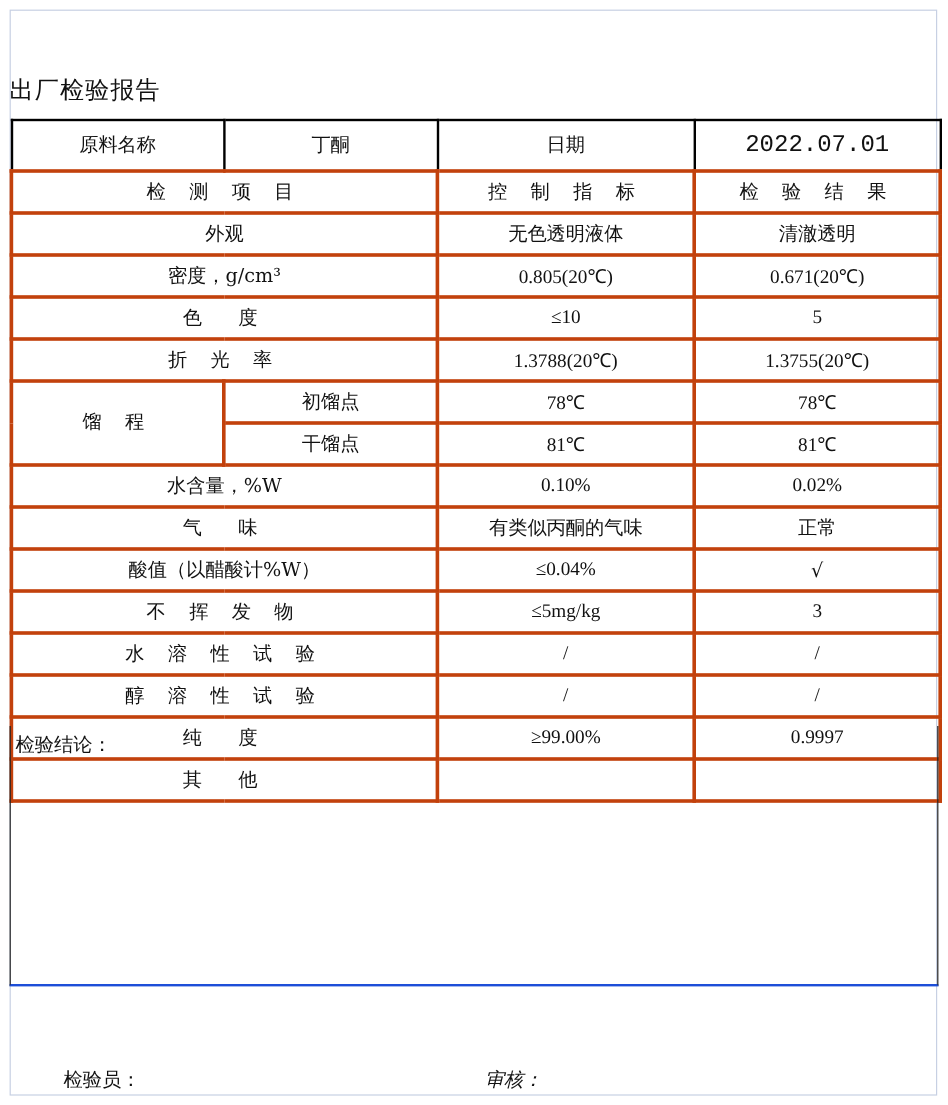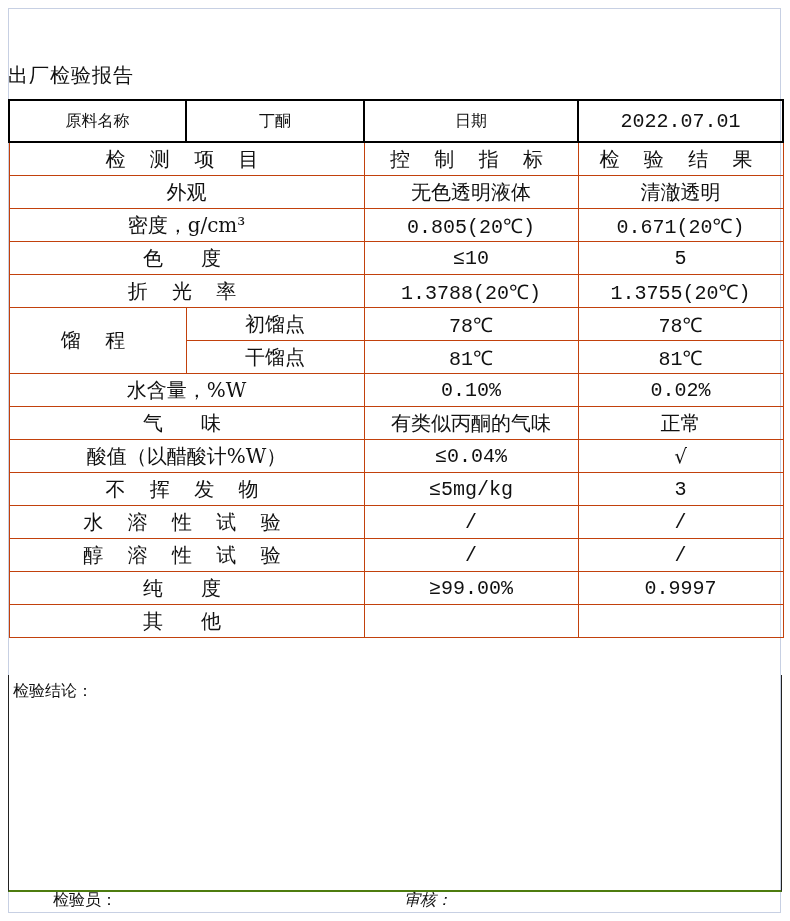--- a/index.html
+++ b/index.html
@@ -3,28 +3,28 @@
   <meta charset="utf-8">
   <style>
     html, body { margin: 0; padding: 0; background: #ffffff; }
     body { width: 790px; height: 921px; position: relative; overflow: hidden;
            font-family: "DejaVu Serif", "Liberation Serif", serif; color: #111; }
     .sheet { position: absolute; left: 8px; top: 8px; width: 773px; height: 905px;
              border: 1px solid #c7d0e3; border-bottom: 1px solid #c7d0e3; box-sizing: border-box; }
     .title { position: absolute; left: 8px; top: 62px; width: 773px; text-align: left;
              font-size: 20px; font-family: "DejaVu Sans", "Liberation Sans", sans-serif; letter-spacing: 1px; }
     .tbl { position: absolute; left: 8px; top: 99px; width: 774px; border-collapse: collapse; table-layout: fixed; }
-    .tbl td { border: 1px solid #c2410c; text-align: center; vertical-align: middle; padding: 0;
-              font-size: 20px; height: 32px; white-space: nowrap; }
+    .tbl td { border: 3px solid #c2410c; text-align: center; vertical-align: middle; padding: 0;
+              font-size: 16px; height: 32px; white-space: nowrap; }
     .tbl tr.head td { height: 40px; font-size: 16px; border-width: 2px; border-color: #000; }
     .tbl tr.head td.date { font-family: Liberation Mono, monospace; font-size: 20px; }
     .spaced { letter-spacing: 0.45em; }
-    .mono { font-family: Liberation Mono, monospace; font-size: 15px; }
-    .conclusion { position: absolute; left: 8px; top: 675px; width: 774px; height: 217px;
-                  border: 1px solid #222; border-top: none; border-bottom: 2px solid #4d7c0f; box-sizing: border-box; }
+    .mono { font-family: Liberation Serif, serif; font-size: 15px; }
+    .conclusion { position: absolute; left: 8px; top: 605px; width: 774px; height: 217px;
+                  border: 1px solid #222; border-top: none; border-bottom: 2px solid #1d4ed8; box-sizing: border-box; }
     .conclusion-label { position: absolute; left: 4px; top: 6px; font-size: 16px; }
     .footer { position: absolute; left: 8px; top: 886px; width: 774px; height: 28px; font-size: 16px; }
     .footer .inspector { position: absolute; left: 25px; top: 4px; margin-left: 20px; }
     .footer .reviewer { position: absolute; left: 396px; top: 4px; font-style: italic; }
   </style>
 </head>
 <body>
 
 <div class="sheet"></div>
 

